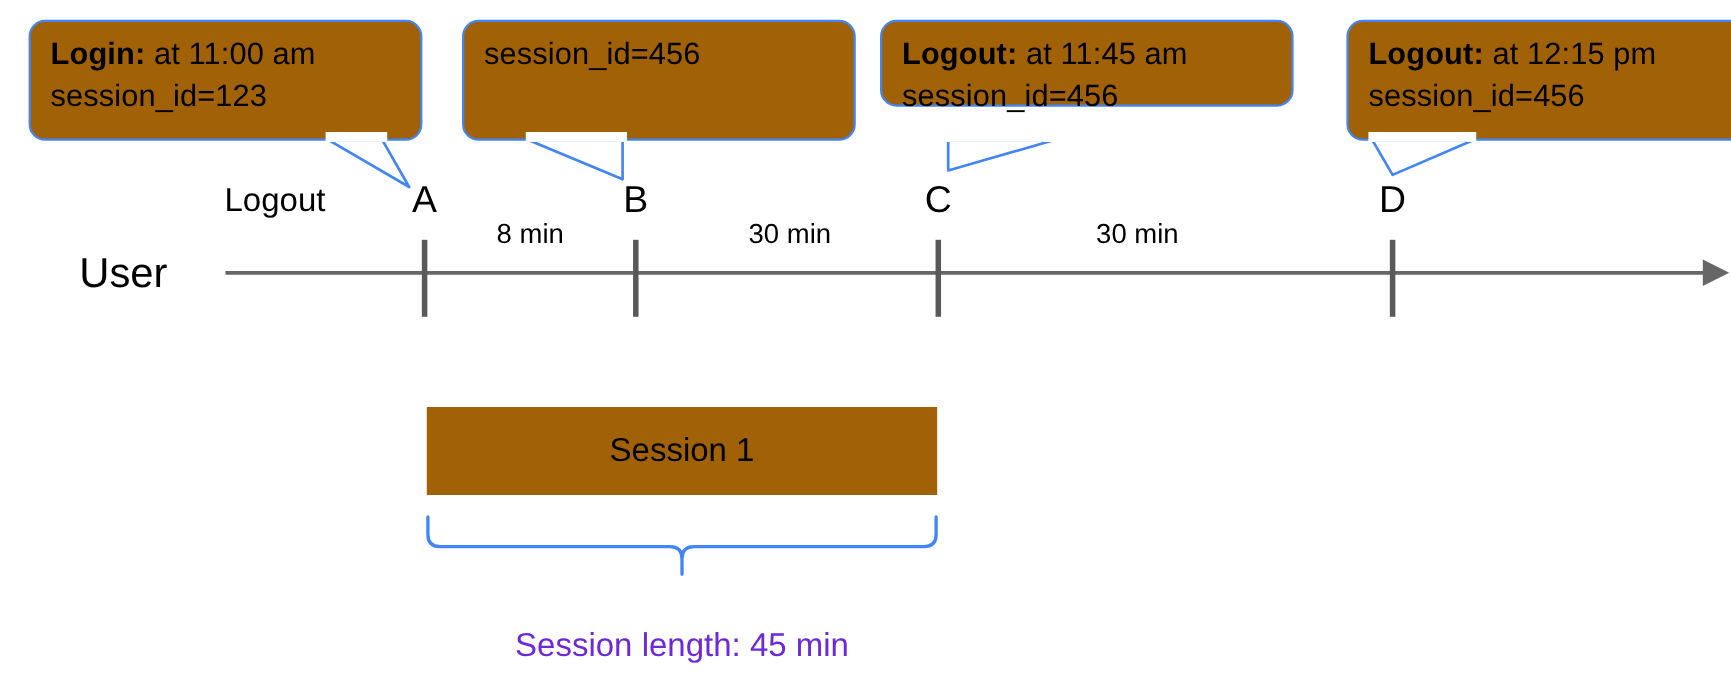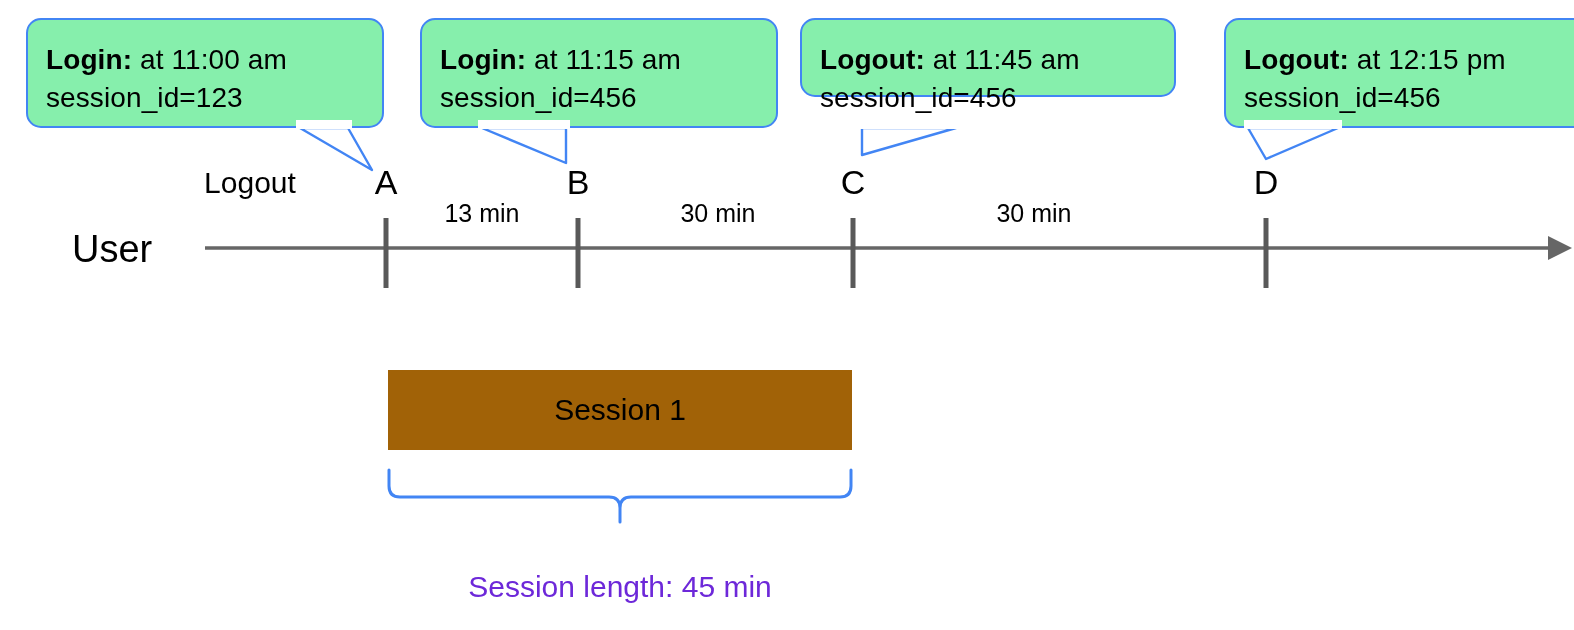--- a/index.html
+++ b/index.html
@@ -22,24 +22,24 @@
   svg.layer {
     position: absolute;
     top: 0;
     left: 0;
     width: 1574px;
     height: 630px;
   }
   .bubble-box {
     position: absolute;
     box-sizing: border-box;
-    background: #86efac;
+    background: #a16207;
     border: 2px solid #4285f4;
     border-radius: 15px;
-    padding: 21px 18px 0 18px;
+    padding: 10px 18px 0 18px;
   }
   .bubble-line {
     font-size: 28px;
     line-height: 38px;
     color: #000000;
     white-space: nowrap;
     letter-spacing: 0.1px;
   }
   .bubble-kind {
     font-weight: bold;
@@ -88,23 +88,20 @@
 <div id="diagram-root">
 
   <div class="bubble-box" style="left:26px; top:18px; width:358px; height:110px;">
     <div class="bubble-line">
       <span class="bubble-kind">Login:</span><span> at 11:00 am</span>
     </div>
     <div class="bubble-line">session_id=123</div>
   </div>
 
   <div class="bubble-box" style="left:420px; top:18px; width:358px; height:110px;">
-    <div class="bubble-line">
-      <span class="bubble-kind">Login:</span><span> at 11:15 am</span>
-    </div>
     <div class="bubble-line">session_id=456</div>
   </div>
 
   <div class="bubble-box" style="left:800px; top:18px; width:376px; height:79px;">
     <div class="bubble-line">
       <span class="bubble-kind">Logout:</span><span> at 11:45 am</span>
     </div>
     <div class="bubble-line">session_id=456</div>
   </div>
 
@@ -150,21 +147,21 @@
 
   <div class="axis-text events-label" style="left:170px; top:166px; width:160px; text-align:center;">Logout</div>
 
   <div class="axis-text lane-label" style="left:72px; top:228px;">User</div>
 
   <div class="axis-text event-letter" style="left:356px; top:163px; width:60px;">A</div>
   <div class="axis-text event-letter" style="left:548px; top:163px; width:60px;">B</div>
   <div class="axis-text event-letter" style="left:823px; top:163px; width:60px;">C</div>
   <div class="axis-text event-letter" style="left:1236px; top:163px; width:60px;">D</div>
 
-  <div class="axis-text gap-label" style="left:422px; top:199px; width:120px;">13 min</div>
+  <div class="axis-text gap-label" style="left:422px; top:199px; width:120px;">8 min</div>
   <div class="axis-text gap-label" style="left:658px; top:199px; width:120px;">30 min</div>
   <div class="axis-text gap-label" style="left:974px; top:199px; width:120px;">30 min</div>
 
   <div class="session-bar" style="left:388px; top:370px; width:464px; height:80px;">
     <span class="session-bar-text">Session 1</span>
   </div>
 
   <div class="session-caption" style="left:420px; top:570px; width:400px;">Session length: 45 min</div>
 
 </div>

